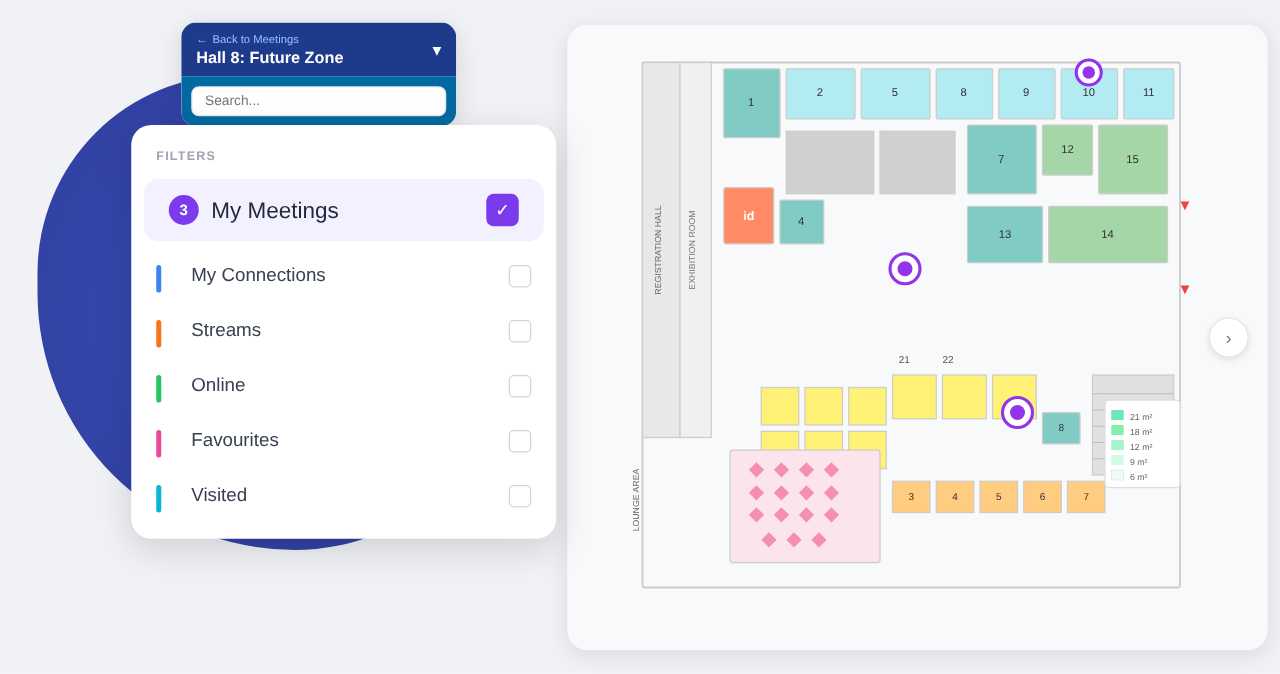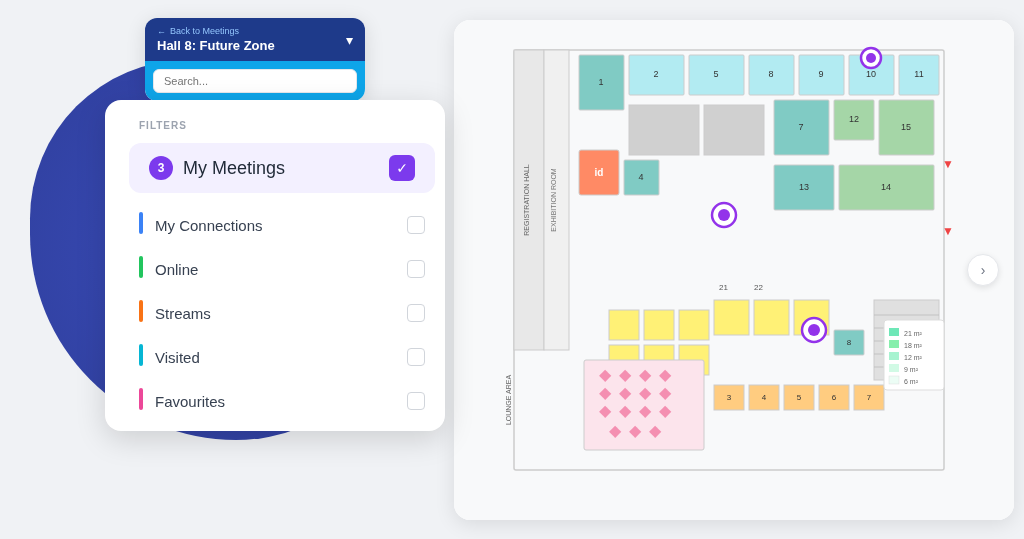--- a/index.html
+++ b/index.html
@@ -74,21 +74,21 @@
       text-align: center;
     }
 
     .nav-chevron {
       color: white;
       font-size: 14px;
     }
 
     .nav-search {
       padding: 8px;
-      background: #0ea5e9;
+      background: #0369a1;
     }
 
     .nav-search input {
       width: 100%;
       border: 1px solid #e5e7eb;
       border-radius: 6px;
       padding: 5px 10px;
       font-size: 11px;
       color: #9ca3af;
       outline: none;
@@ -97,21 +97,21 @@
     
     .filter-panel {
       position: absolute;
       left: 105px;
       top: 100px;
       width: 340px;
       background: white;
       border-radius: 16px;
       box-shadow: 0 8px 30px rgba(0,0,0,0.15);
       z-index: 3;
-      padding: 20px 0 10px 14px;
+      padding: 20px 0 10px 0;
     }
 
     .filter-label {
       font-size: 10px;
       font-weight: 700;
       color: #9ca3af;
       letter-spacing: 1px;
       padding: 0 20px;
       margin-bottom: 12px;
       text-transform: uppercase;
@@ -158,23 +158,24 @@
       height: 26px;
       display: flex;
       align-items: center;
       justify-content: center;
       font-size: 14px;
     }
 
     
     .filter-item {
       display: flex;
-      align-items: flex-end;
+      align-items: flex-start;
       padding: 11px 20px;
       cursor: pointer;
+      gap: 12px;
     }
 
     .filter-indicator {
       width: 4px;
       height: 22px;
       border-radius: 2px;
       margin-right: 12px;
       flex-shrink: 0;
     }
 
@@ -271,40 +272,40 @@
       <div class="meetings-check">✓</div>
     </div>
 
     <div class="filter-item">
       <div class="filter-indicator" style="background:#3b82f6;"></div>
       <span class="filter-item-label">My Connections</span>
       <div class="filter-checkbox"></div>
     </div>
 
     <div class="filter-item">
+      <div class="filter-indicator" style="background:#f97316;"></div>
+      <span class="filter-item-label">Streams</span>
+      <div class="filter-checkbox"></div>
+    </div>
+
+    <div class="filter-item">
       <div class="filter-indicator" style="background:#22c55e;"></div>
       <span class="filter-item-label">Online</span>
       <div class="filter-checkbox"></div>
     </div>
 
     <div class="filter-item">
-      <div class="filter-indicator" style="background:#f97316;"></div>
-      <span class="filter-item-label">Streams</span>
+      <div class="filter-indicator" style="background:#ec4899;"></div>
+      <span class="filter-item-label">Favourites</span>
       <div class="filter-checkbox"></div>
     </div>
 
     <div class="filter-item">
       <div class="filter-indicator" style="background:#06b6d4;"></div>
       <span class="filter-item-label">Visited</span>
-      <div class="filter-checkbox"></div>
-    </div>
-
-    <div class="filter-item">
-      <div class="filter-indicator" style="background:#ec4899;"></div>
-      <span class="filter-item-label">Favourites</span>
       <div class="filter-checkbox"></div>
     </div>
   </div>
 
   <div class="map-panel">
     <div class="map-content">
       
       <svg class="floorplan" viewBox="0 0 560 500" xmlns="http://www.w3.org/2000/svg">
 
         <rect width="560" height="500" fill="#f8f9fa"></rect>

